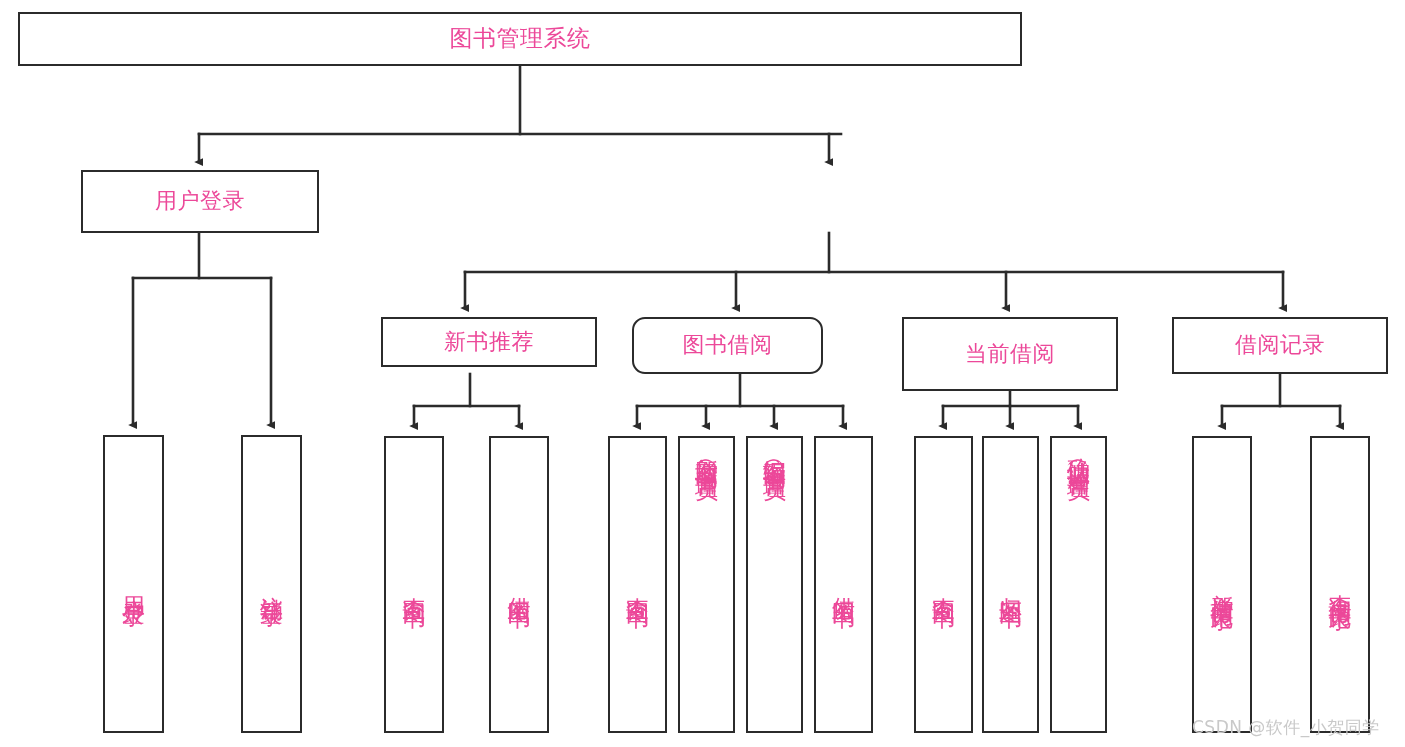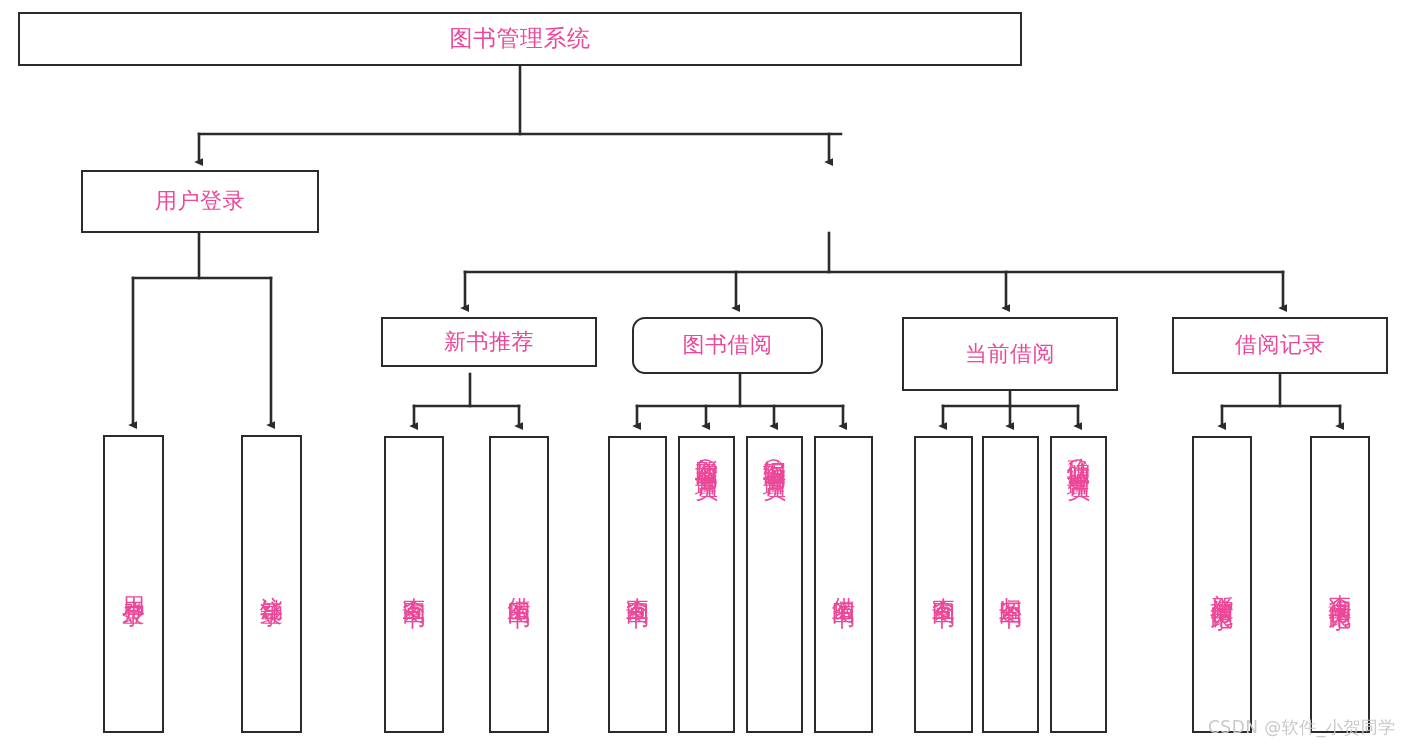--- a/index.html
+++ b/index.html
@@ -199,15 +199,15 @@
   </div>
 
   <div class="node-box vert centered" style="left:1192px; top:436px; width:60px; height:297px;">
     <span class="node-label">新增借阅记录</span>
   </div>
 
   <div class="node-box vert centered" style="left:1310px; top:436px; width:60px; height:297px;">
     <span class="node-label">查询借阅记录</span>
   </div>
 
-  <div class="watermark" style="left:1192px; top:716px;margin-left:16px;">CSDN @软件_小贺同学</div>
+  <div class="watermark" style="left:1192px; top:716px;">CSDN @软件_小贺同学</div>
 
 </div>
 
 </body></html>

